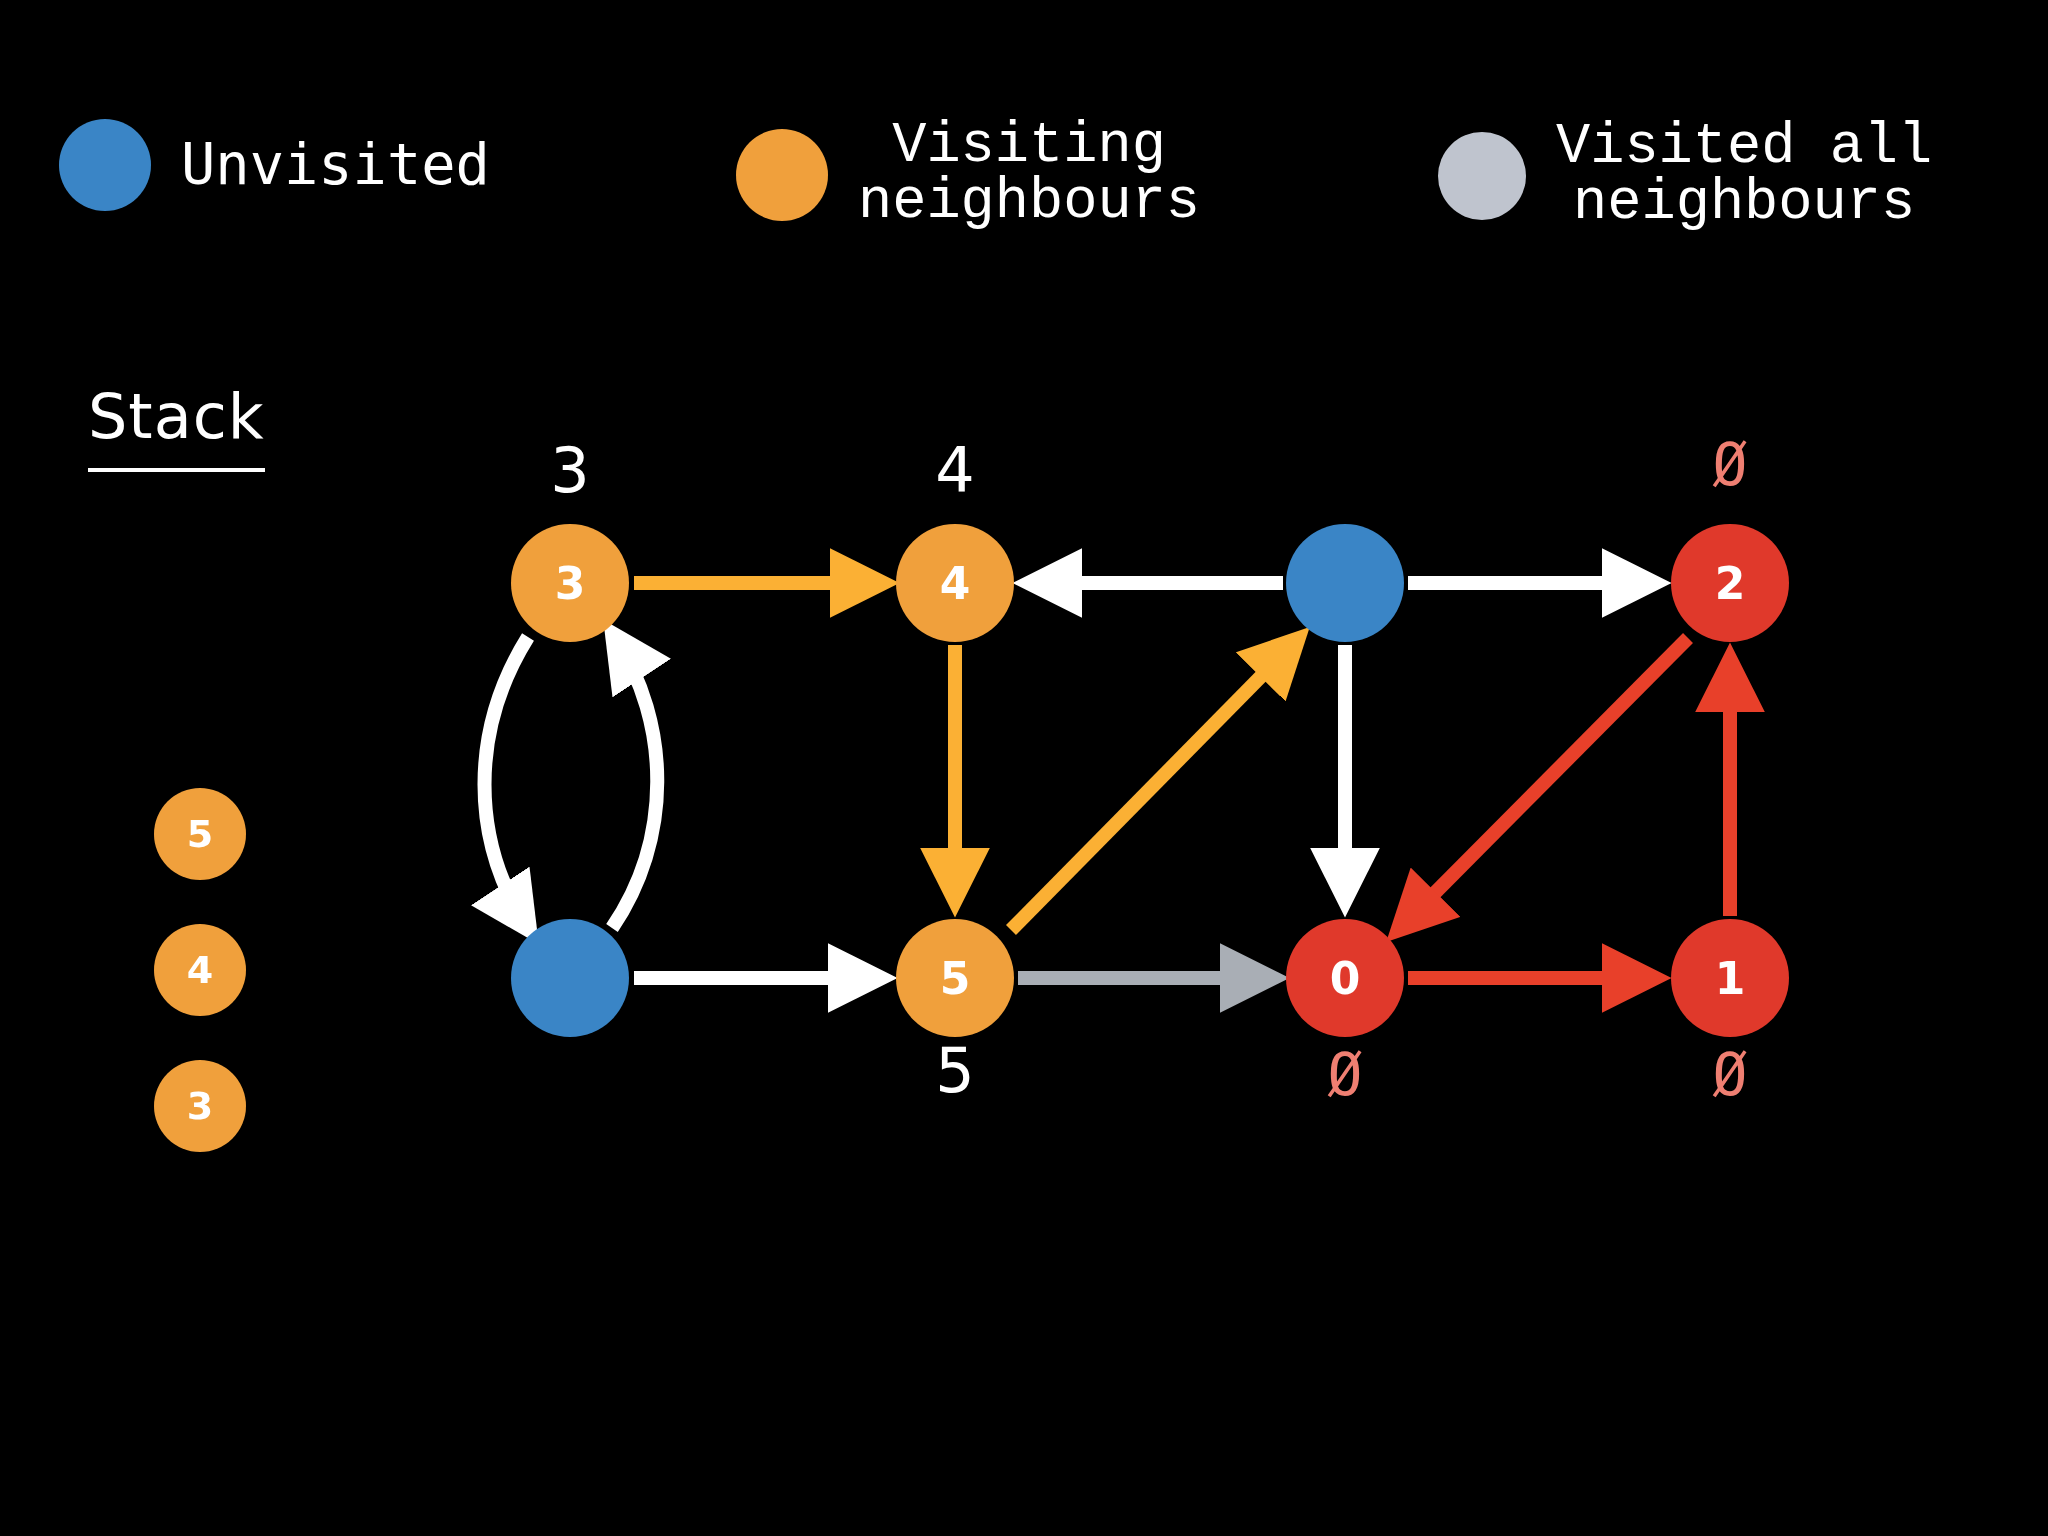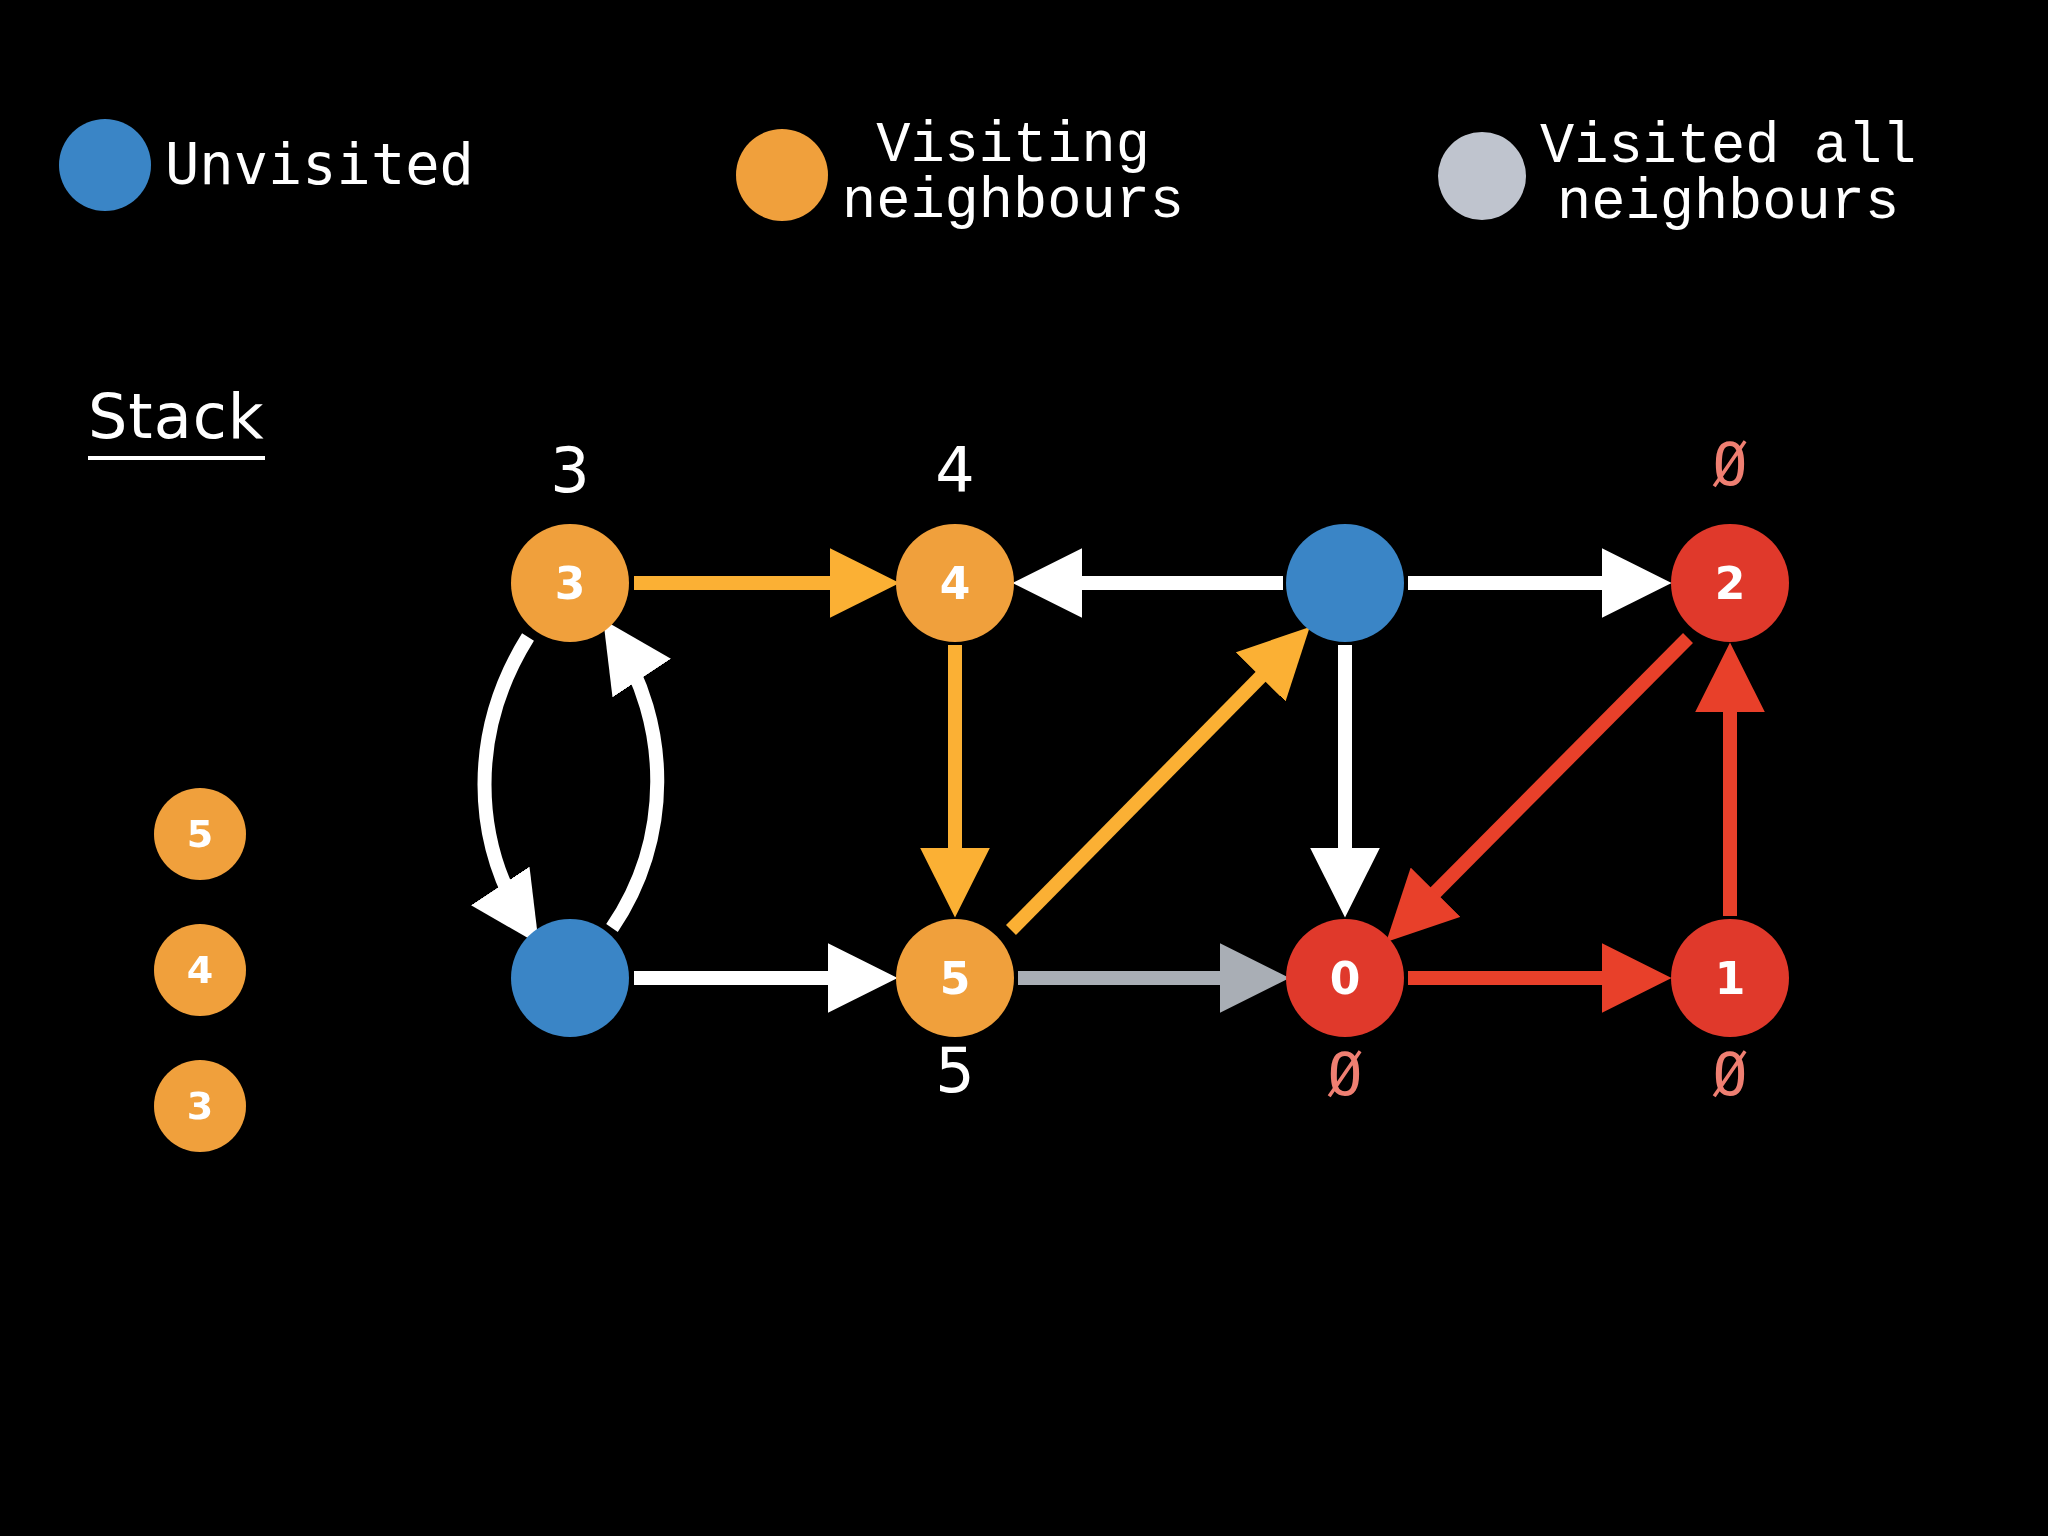--- a/index.html
+++ b/index.html
@@ -32,35 +32,35 @@
   .legend-dot {
     border-radius: 50%;
     flex: 0 0 auto;
   }
   .legend-label {
     color: #ffffff;
     font-family: "DejaVu Sans Mono", monospace;
     font-size: 57px;
     line-height: 0.98;
     white-space: pre-line;
-    margin-left: 14px;
+    margin-left: 30px;
   }
   .legend-label.center { text-align: center; font-family: Liberation Mono, monospace; }
 
   
   #stack-title {
     position: absolute;
     left: 88px;
     top: 386px;
     color: #ffffff;
     font-family: "DejaVu Sans", sans-serif;
     font-size: 62px;
     letter-spacing: 1px;
     border-bottom: 4px solid #ffffff;
-    padding-bottom: 8px;
+    padding-bottom: 20px;
     line-height: 1.0;
   }
   .stack-node {
     position: absolute;
     width: 92px;
     height: 92px;
     border-radius: 50%;
     background: #f0a03c;
     color: #ffffff;
     font-family: "DejaVu Sans", sans-serif;

